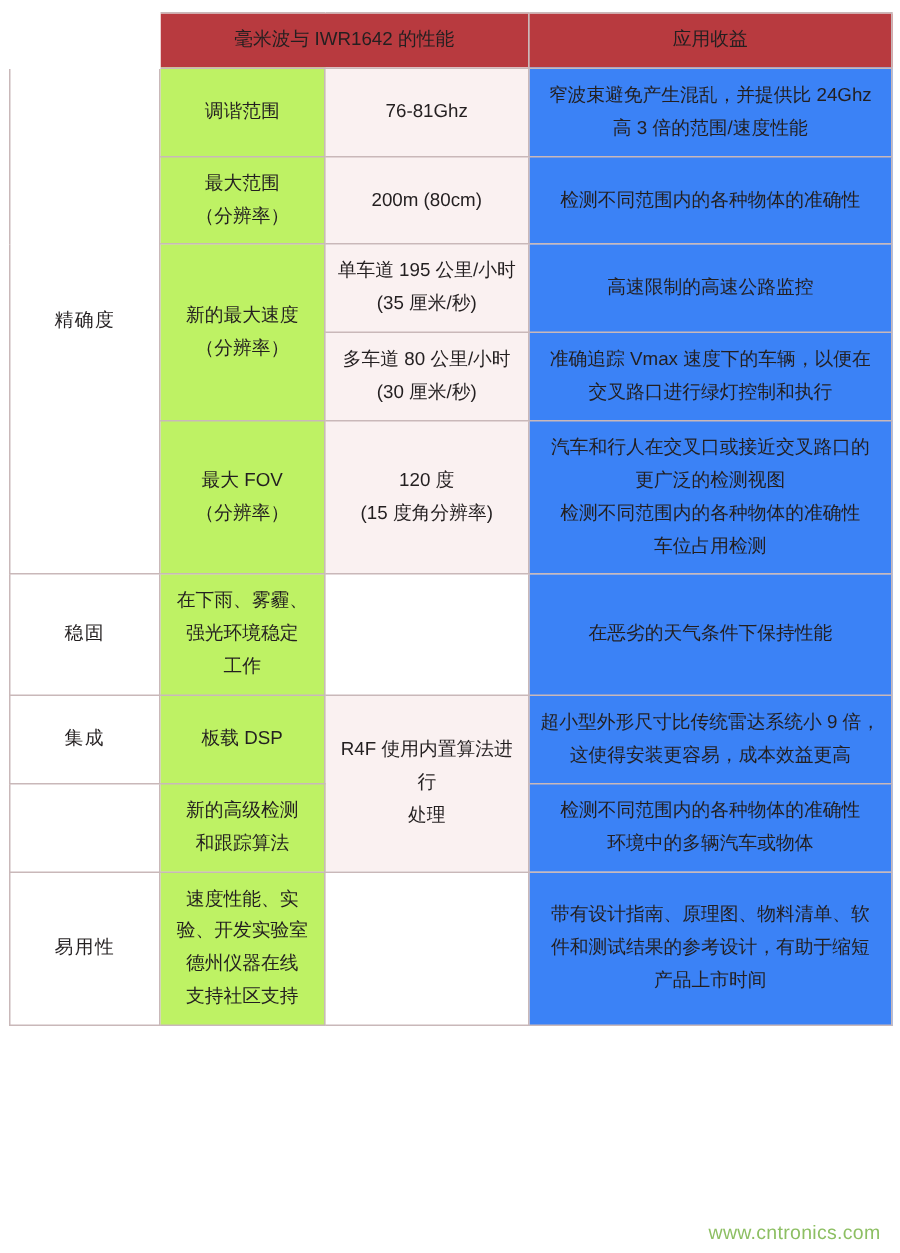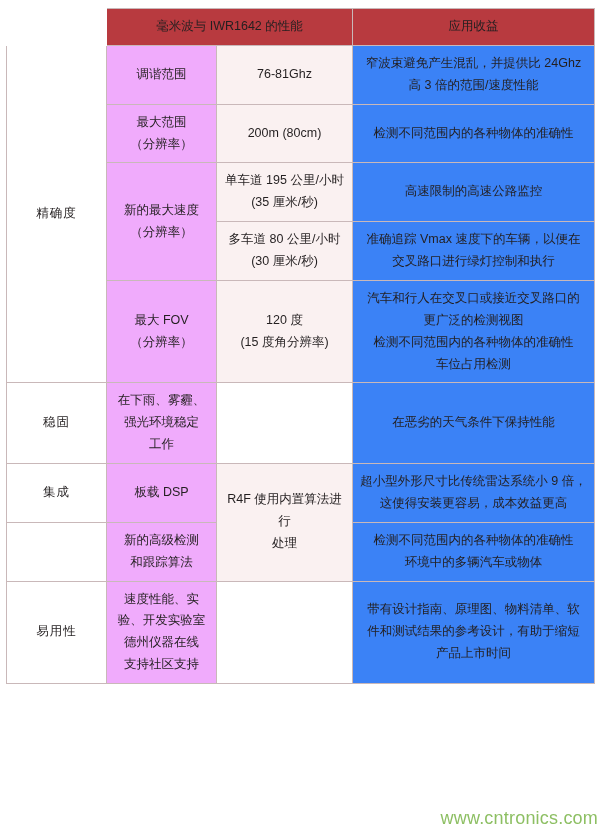--- a/index.html
+++ b/index.html
@@ -51,44 +51,44 @@
   }
   td.cat {
     background: #ffffff;
     font-weight: bold;
     font-size: 17px;
     letter-spacing: 1px;
     color: #231f20;
     margin-left: 15px;
   }
   td.feat {
-    background: #f0abfc;
+    background: #bef264;
     font-size: 12.5px;
   }
   td.val {
     background: #faf1f1;
     font-size: 12.5px;
   }
   td.benefit {
     background: #3b82f6;
     font-size: 12.5px;
     text-align: center;
     padding-left: 10px;
     padding-right: 10px;
   }
   td.empty {
     background: #ffffff;
   }
   .line { display: block; }
   .watermark {
     position: absolute;
-    right: 2px;
+    right: 13px;
     bottom: 6px;
     color: #8dbf63;
-    font-size: 18px;
+    font-size: 13px;
     font-family: "Liberation Sans", sans-serif;
     letter-spacing: 0.2px;
   }
   col.c1 { width: 100px; }
   col.c2 { width: 110px; }
   col.c3 { width: 136px; }
   col.c4 { width: 242px; }
 </style>
 </head>
 <body>

